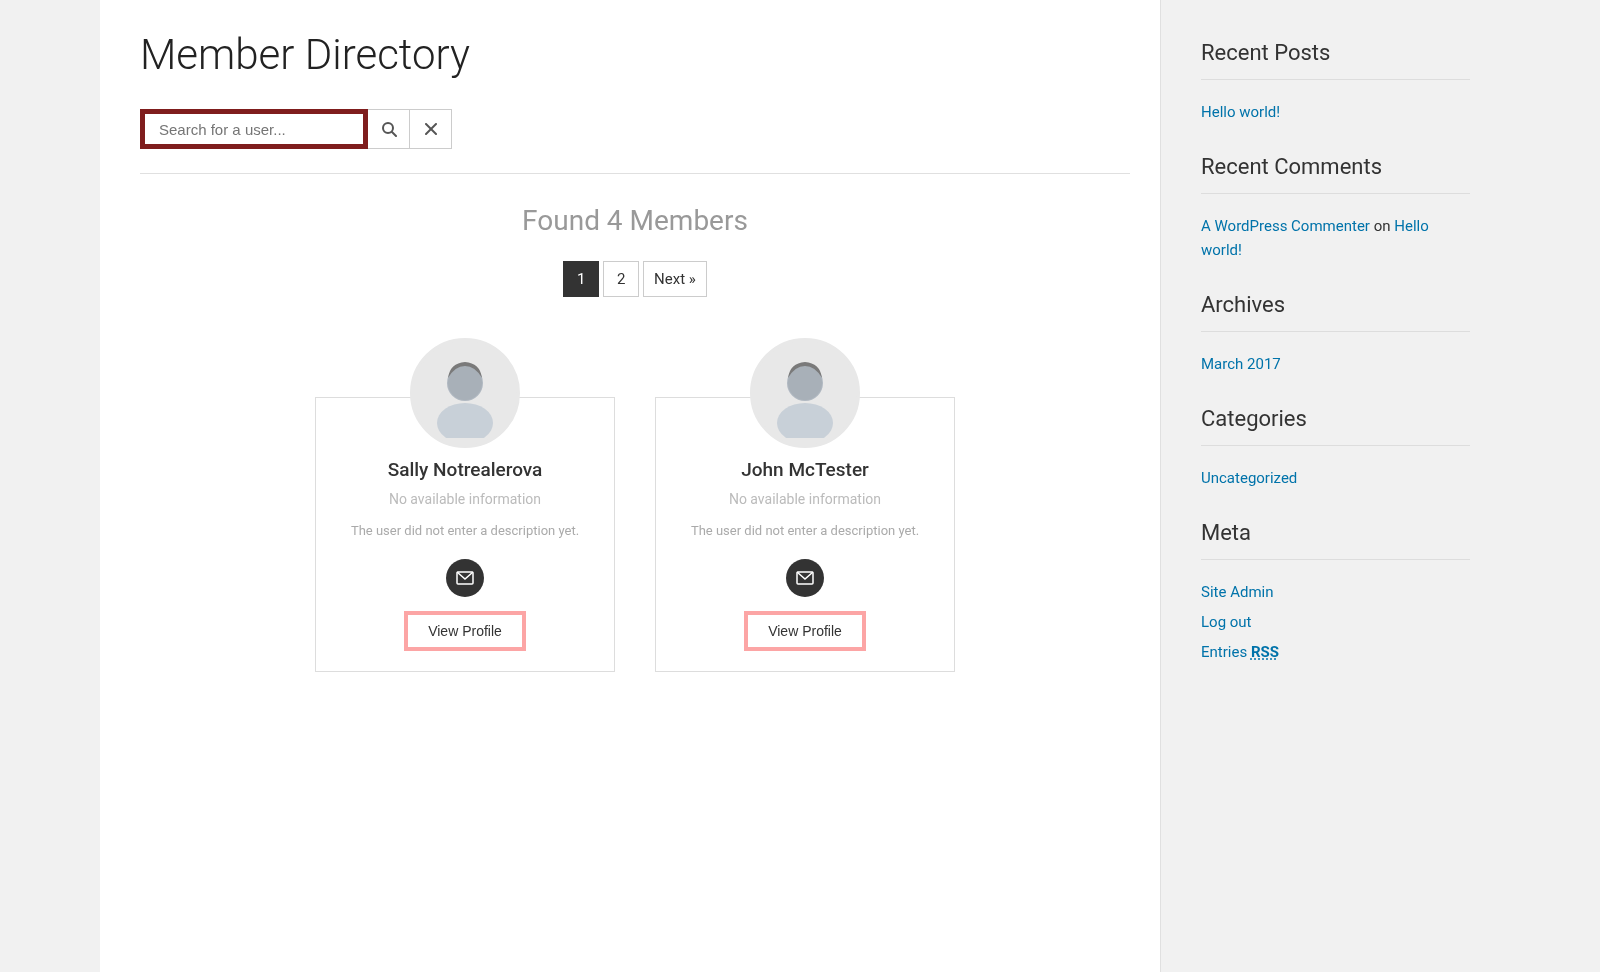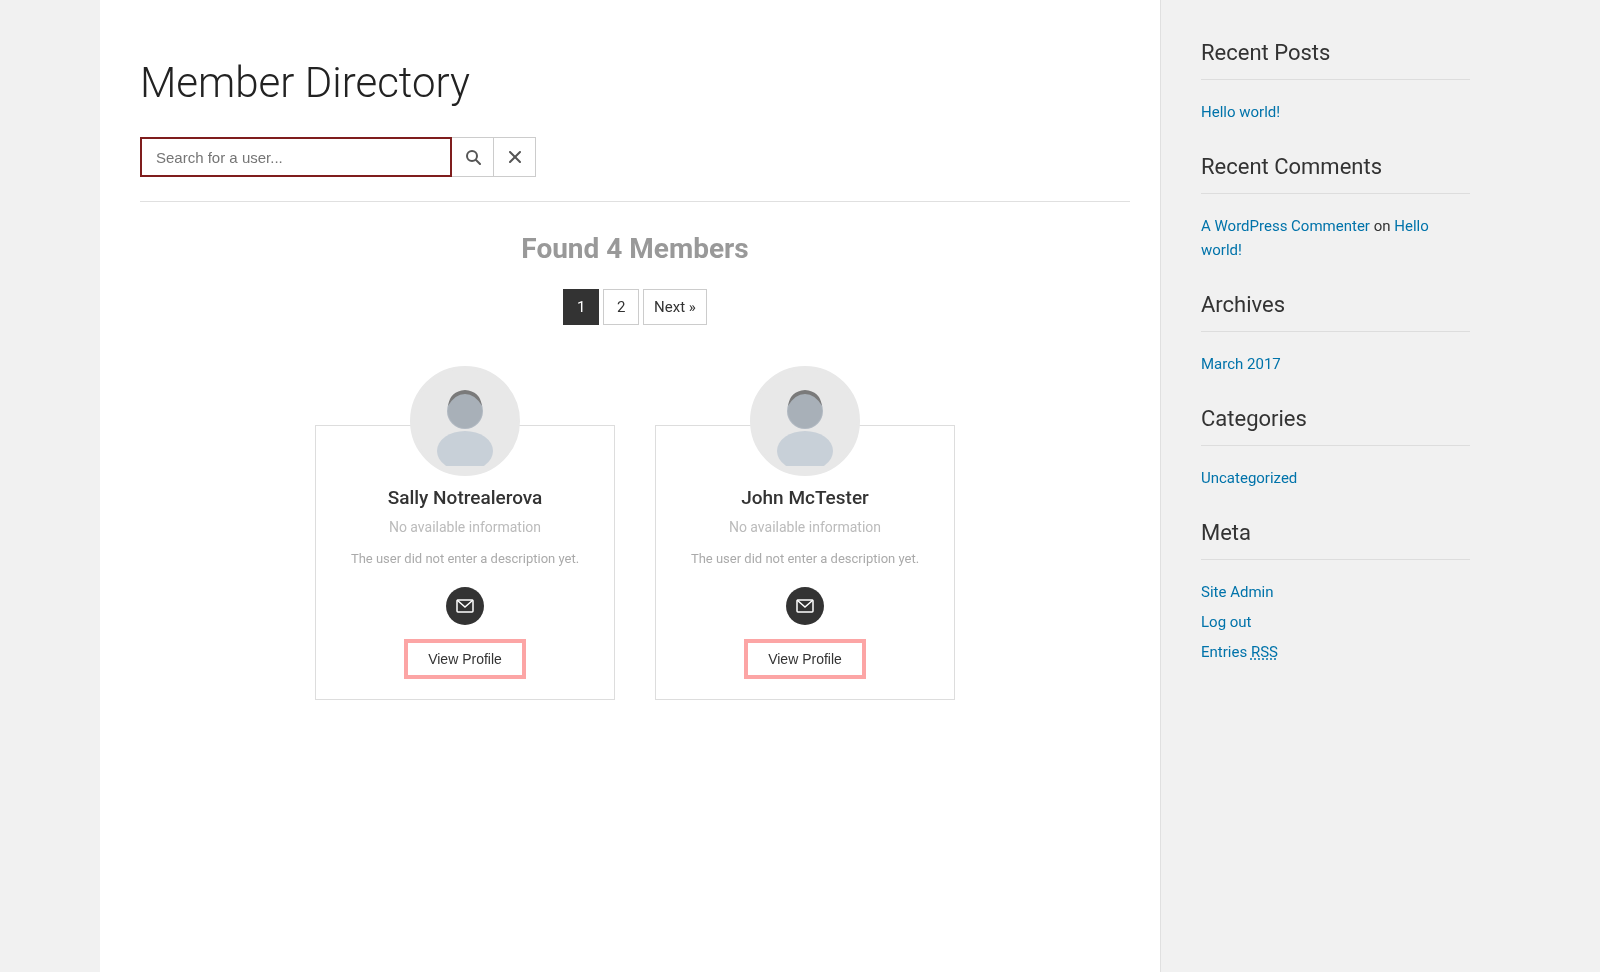--- a/index.html
+++ b/index.html
@@ -13,21 +13,20 @@
       display: flex;
       max-width: 1400px;
       margin: 0 auto;
       background: #fff;
       min-height: 972px;
     }
     .main-content {
       flex: 1;
       padding: 30px 30px 40px 40px;
       background: #fff;
-      margin-top: 28px;
     }
     .sidebar {
       width: 340px;
       background: #f1f1f1;
       padding: 30px 30px 30px 40px;
       border-left: 1px solid #e0e0e0;
     }
 
     
     .page-title {
@@ -38,25 +37,25 @@
     }
 
     
     .search-area {
       display: flex;
       align-items: center;
       gap: 0;
       margin-bottom: 24px;
     }
     .search-input {
-      border: 2px solid #7f1d1d;
+      border: 5px solid #7f1d1d;
       padding: 8px 14px;
       font-size: 15px;
       color: #999;
-      width: 312px;
+      width: 228px;
       outline: none;
       height: 40px;
     }
     .search-btn {
       border: 1px solid #ccc;
       border-left: none;
       background: #fff;
       width: 42px;
       height: 40px;
       cursor: pointer;
@@ -83,21 +82,21 @@
     .divider {
       border: none;
       border-top: 1px solid #e0e0e0;
       margin-bottom: 30px;
     }
 
     
     .found-heading {
       text-align: center;
       font-size: 28px;
-      font-weight: 700;
+      font-weight: 400;
       color: #999;
       margin-bottom: 24px;
     }
 
     
     .pagination {
       display: flex;
       justify-content: center;
       align-items: center;
       gap: 4px;
@@ -228,20 +227,21 @@
     }
     .sidebar-text {
       font-size: 15px;
       color: #333;
       line-height: 1.6;
       margin-top: 17px;
     }
     .rss-underline {
       text-decoration: underline dotted;
       text-underline-offset: 2px;
+      font-weight: bold;
     }
     .sidebar-divider {
       border: none;
       border-top: 1px solid #ddd;
       margin: 10px 0 20px 0;
     }
   </style>
 </head>
 <body>
 

